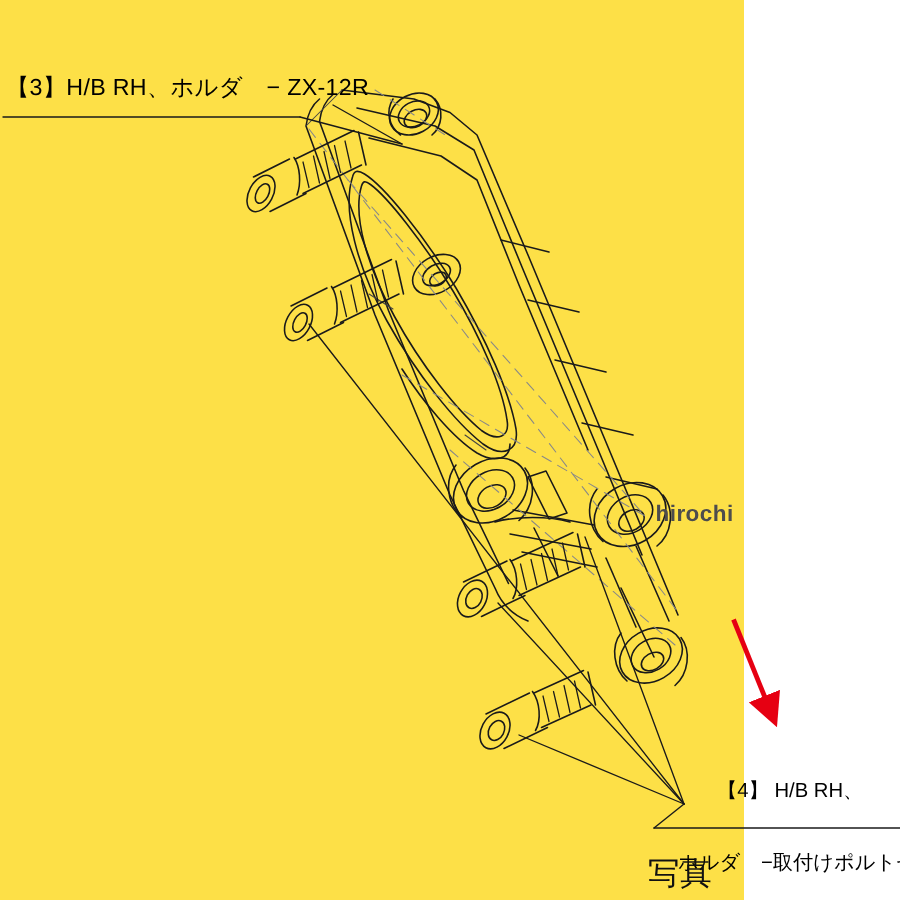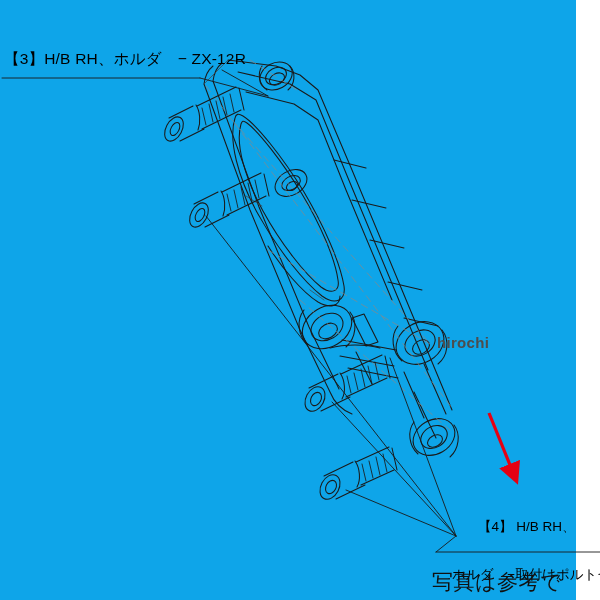--- a/index.html
+++ b/index.html
@@ -11,23 +11,23 @@
     width: 600px;
     height: 600px;
     position: relative;
     overflow: hidden;
     font-family: "Liberation Sans", "DejaVu Sans", sans-serif;
     -webkit-font-smoothing: none;
   }
   #page {
     position: absolute;
     left: 0; top: 0;
-    width: 576px;
+    width: 496px;
     height: 600px;
-    background: #0ea5e9;
+    background: #fde047;
   }
   .drawing {
     position: absolute;
     left: 0; top: 0;
     width: 600px;
     height: 600px;
   }
   .label {
     position: absolute;
     color: #000000;

